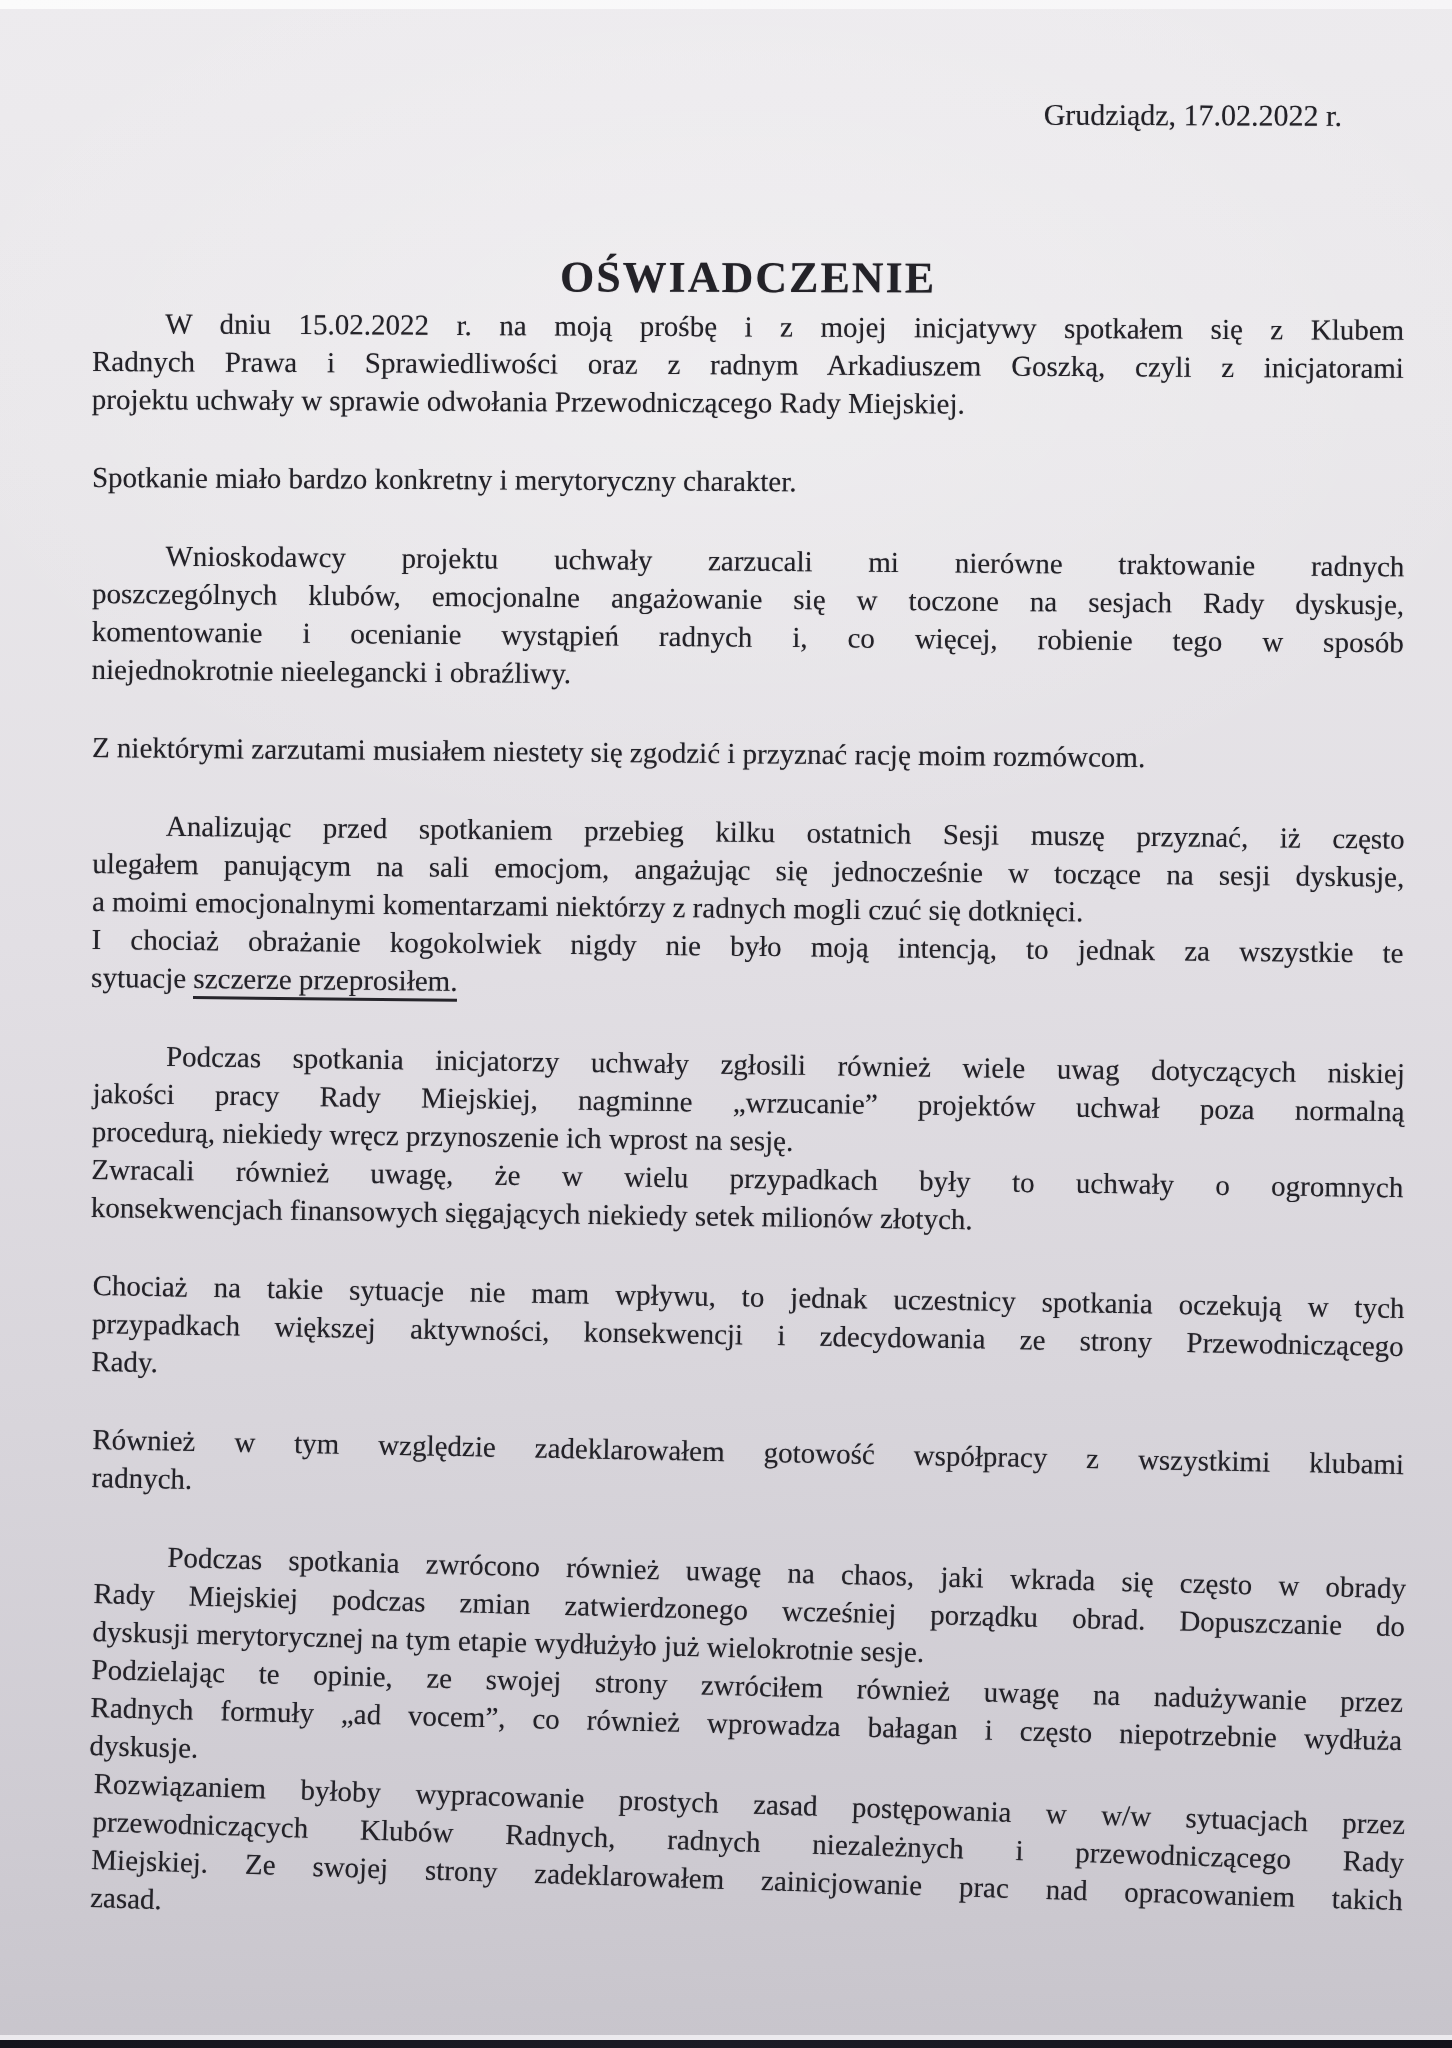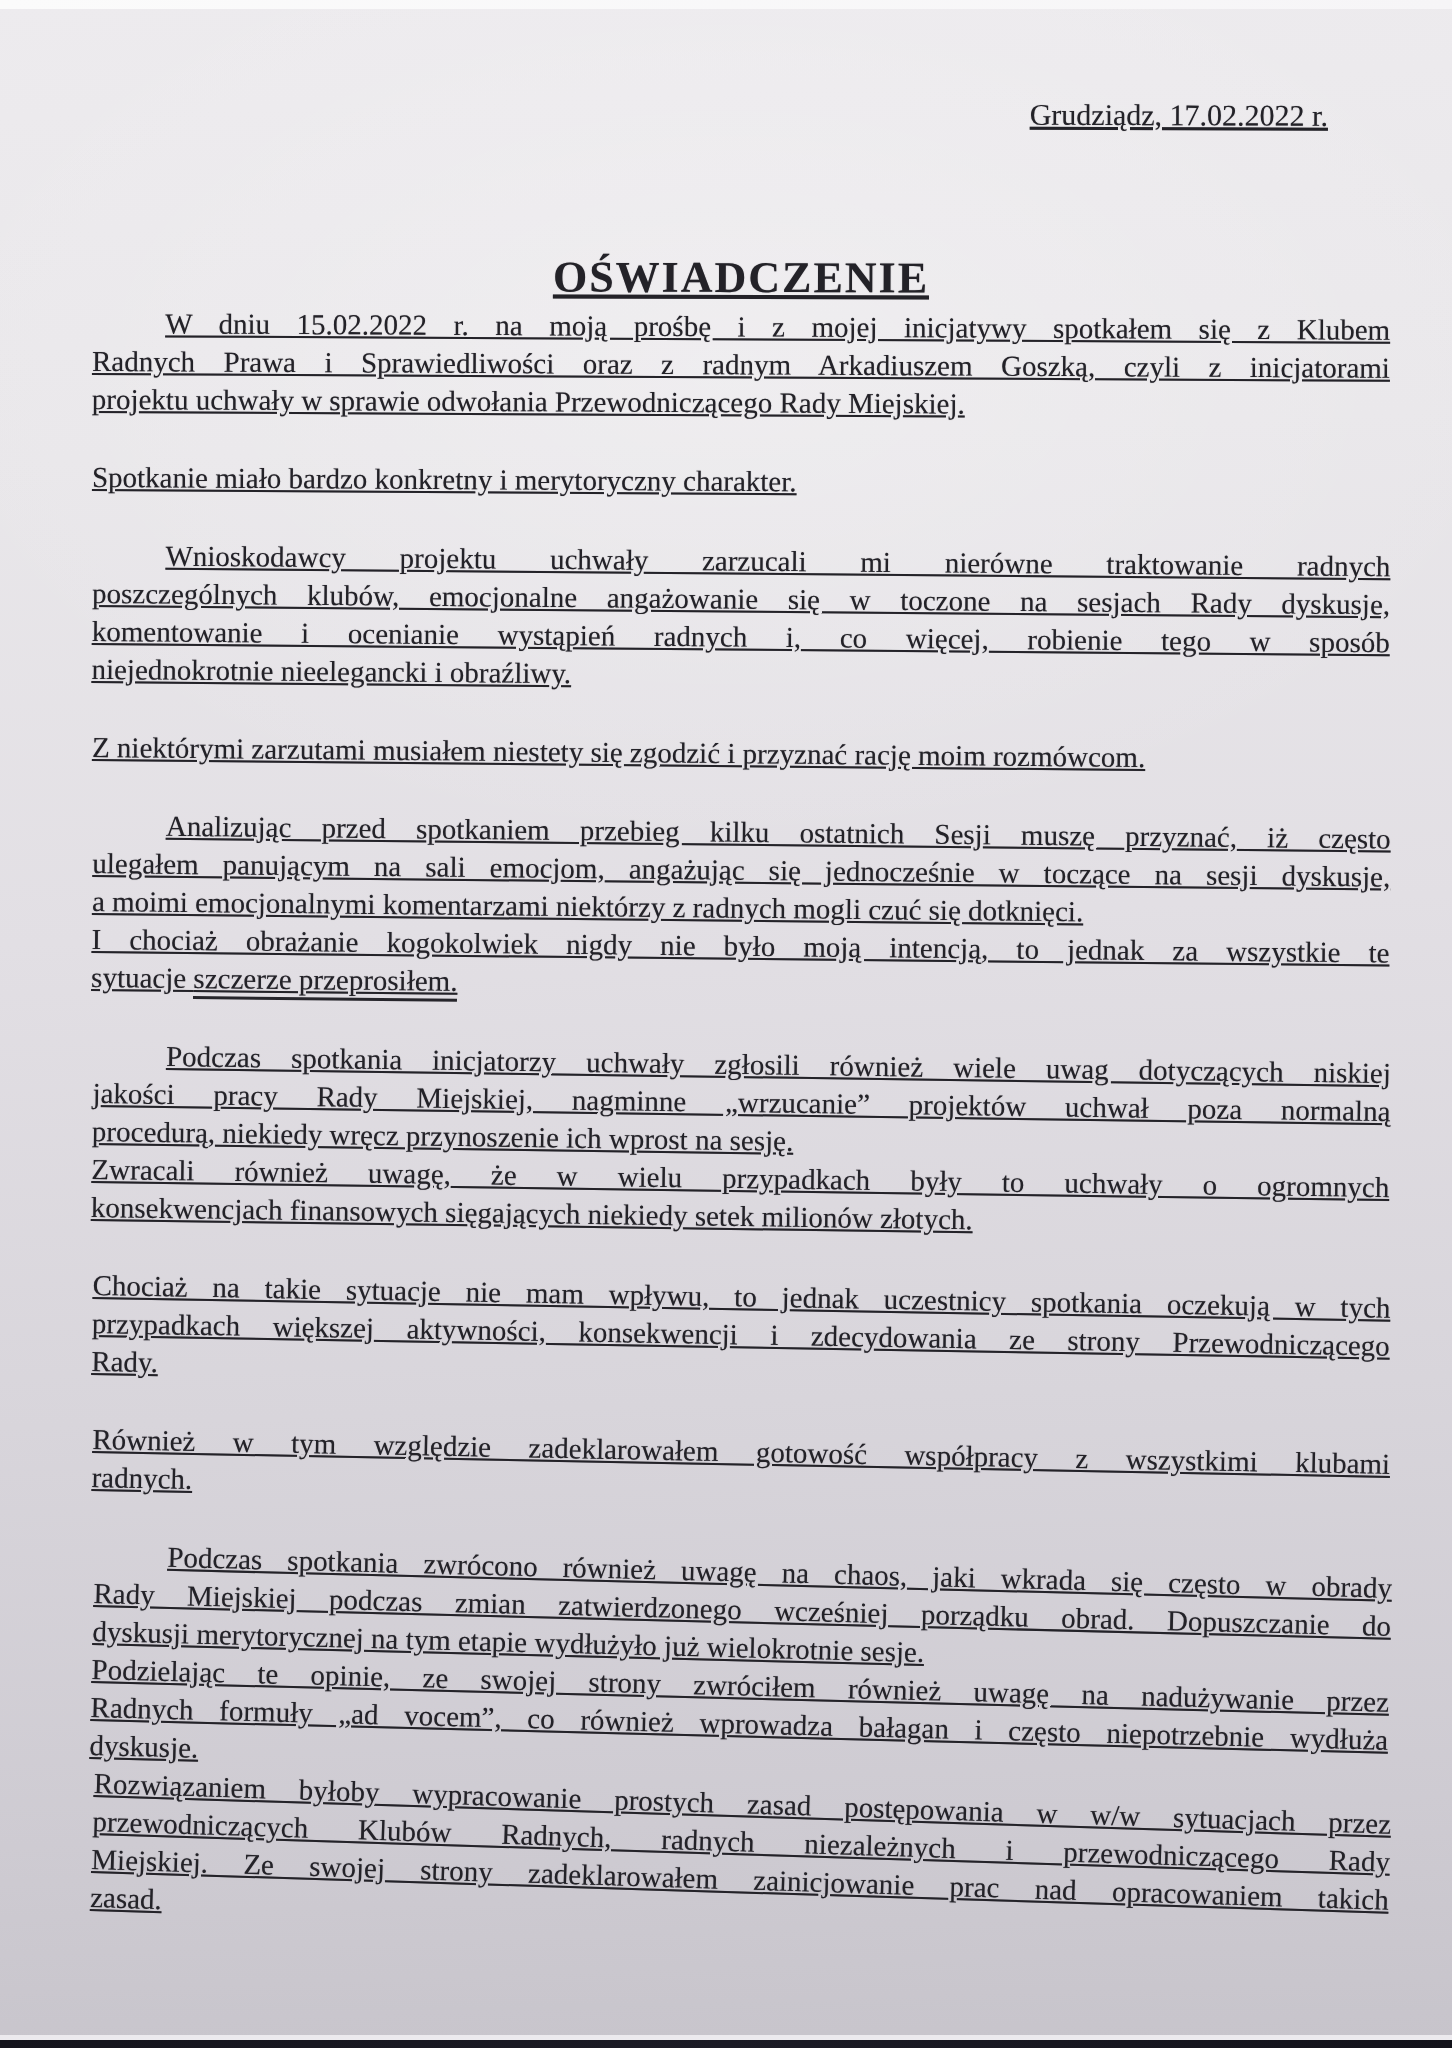--- a/index.html
+++ b/index.html
@@ -23,24 +23,23 @@
   .edge-bottom-light{
     position:absolute;bottom:8px;left:0;width:100%;height:5px;
     background:#eceaee;
   }
   .edge-bottom-dark{
     position:absolute;bottom:0;left:0;width:100%;height:8px;
     background:linear-gradient(90deg,#14141c,#1b1b25 50%,#12121a);
   }
   .content{
     position:absolute;inset:0;
-    padding:98px 62px 0 92px;
+    padding:98px 48px 0 92px;
     color:#232228;
     text-shadow:0 0 1px rgba(35,34,40,.45);
-    text-decoration:underline;
   }
   .date{
     font-size:30px;line-height:36px;
     text-align:right;
     padding-right:62px;
     transform:rotate(.2deg);
     transform-origin:100% 50%;
   }
   .title{
     margin:118px 0 0 0;

